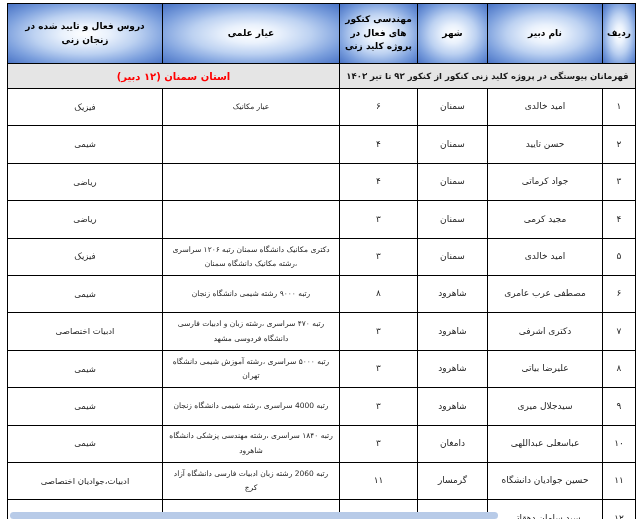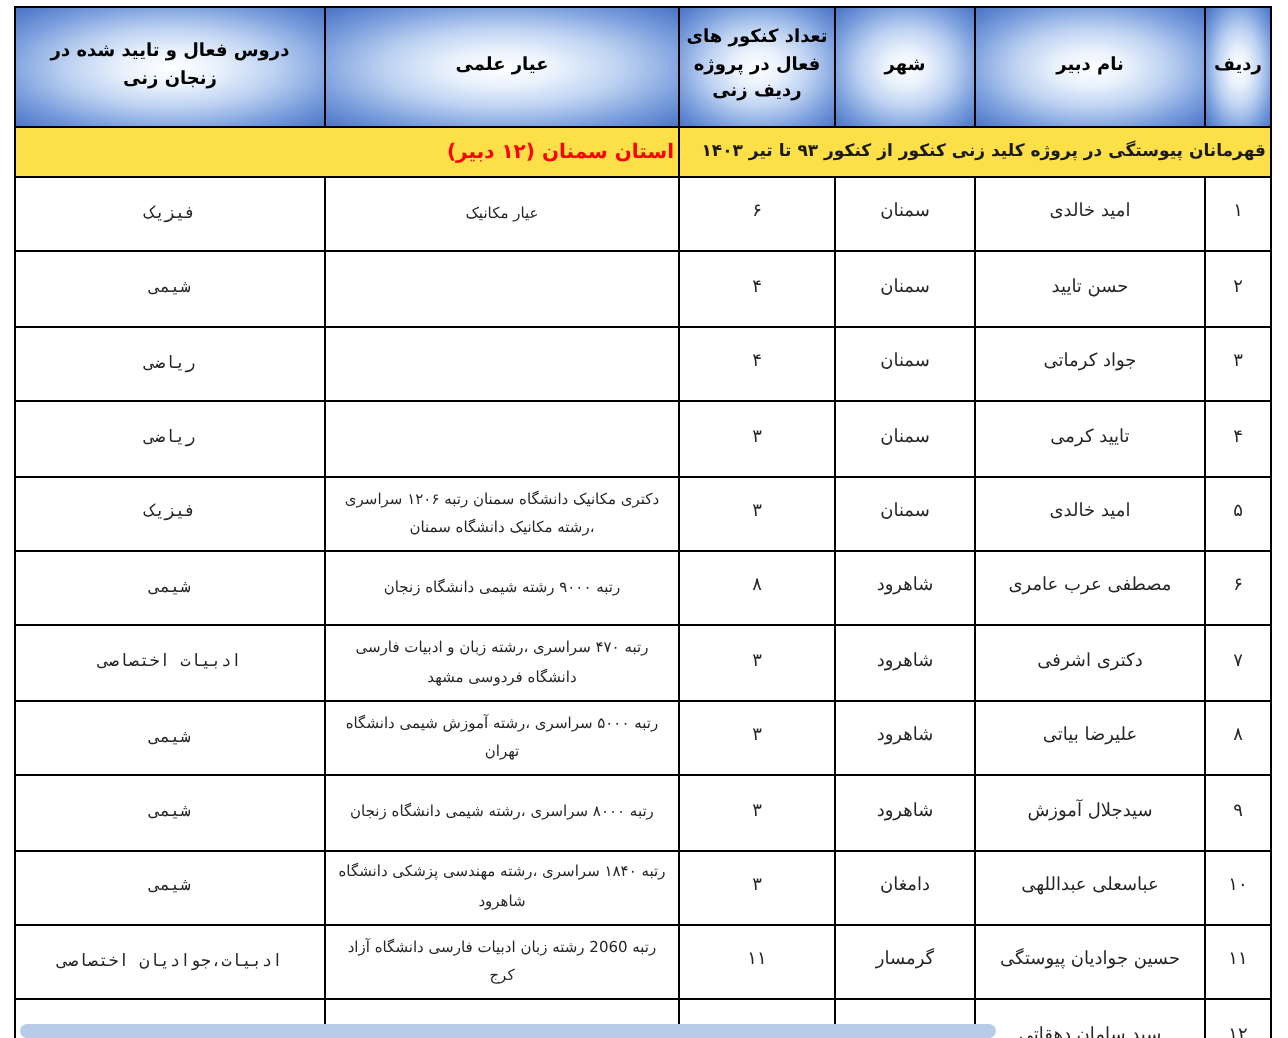--- a/index.html
+++ b/index.html
@@ -16,23 +16,23 @@
     width:628px;
     border-collapse:collapse;
     table-layout:fixed;
   }
   .grid td,.grid th{
     border:1px solid #000;
     overflow:hidden;
   }
   
   .band td{
-    background:#fde047;
+    background:#e5e5e5;
     height:22px;
-    text-align:right;
+    text-align:center;
     vertical-align:middle;
     padding:1px 2px;
   }
   .title-main{
     color:#1a1a1a;font-weight:bold;font-size:8.5px;letter-spacing:0;
   }
   .title-region{
     color:#ff0000;font-weight:bold;font-size:10px;
   }
   
@@ -53,21 +53,21 @@
     height:34.4px;
     text-align:center;
     vertical-align:middle;
     font-size:9px;
     color:#262626;
     padding:1px 4px;
     line-height:1.5;
     background:#ffffff;
   }
   td.c-cred{font-size:7.5px;line-height:1.9;color:#262626;}
-  td.c-subj{font-size:8.5px;font-family:Liberation Mono, monospace;}
+  td.c-subj{font-size:8.5px;}
   td.c-radif,td.c-count{font-size:9px;}
   
   .hscroll-thumb{
     position:absolute;
     top:512px;left:10px;
     width:488px;height:7px;
     background:#b8cbe8;
     border-radius:3.5px;
   }
 </style>
@@ -91,21 +91,21 @@
         <td colspan="4" class="title-main">قهرمانان پیوستگی در پروژه کلید زنی کنکور از کنکور ۹۳ تا تیر ۱۴۰۳</td>
         <td colspan="2" class="title-region">استان سمنان (۱۲ دبیر)</td>
       </tr>
     </tbody>
 
     <thead>
       <tr>
         <th>ردیف</th>
         <th>نام دبیر</th>
         <th>شهر</th>
-        <th>تعداد کنکور های فعال در پروژه ردیف زنی</th>
+        <th>مهندسی کنکور های فعال در پروژه کلید زنی</th>
         <th>عیار علمی</th>
         <th>دروس فعال و تایید شده در زنجان زنی</th>
       </tr>
     </thead>
 
     <tbody>
         <tr>
       <td class="c-radif">۱</td>
       <td class="c-name">امید خالدی</td>
       <td class="c-city">سمنان</td>
@@ -124,21 +124,21 @@
         <tr>
       <td class="c-radif">۳</td>
       <td class="c-name">جواد کرماتی</td>
       <td class="c-city">سمنان</td>
       <td class="c-count">۴</td>
       <td class="c-cred"></td>
       <td class="c-subj">ریاضی</td>
     </tr>
         <tr>
       <td class="c-radif">۴</td>
-      <td class="c-name">تایید کرمی</td>
+      <td class="c-name">مجید کرمی</td>
       <td class="c-city">سمنان</td>
       <td class="c-count">۳</td>
       <td class="c-cred"></td>
       <td class="c-subj">ریاضی</td>
     </tr>
         <tr>
       <td class="c-radif">۵</td>
       <td class="c-name">امید خالدی</td>
       <td class="c-city">سمنان</td>
       <td class="c-count">۳</td>
@@ -164,37 +164,37 @@
         <tr>
       <td class="c-radif">۸</td>
       <td class="c-name">علیرضا بیاتی</td>
       <td class="c-city">شاهرود</td>
       <td class="c-count">۳</td>
       <td class="c-cred">رتبه ۵۰۰۰ سراسری ،رشته آموزش شیمی دانشگاه تهران</td>
       <td class="c-subj">شیمی</td>
     </tr>
         <tr>
       <td class="c-radif">۹</td>
-      <td class="c-name">سیدجلال آموزش</td>
-      <td class="c-city">شاهرود</td>
-      <td class="c-count">۳</td>
-      <td class="c-cred">رتبه ۸۰۰۰ سراسری ،رشته شیمی دانشگاه زنجان</td>
+      <td class="c-name">سیدجلال میری</td>
+      <td class="c-city">شاهرود</td>
+      <td class="c-count">۳</td>
+      <td class="c-cred">رتبه 4000 سراسری ،رشته شیمی دانشگاه زنجان</td>
       <td class="c-subj">شیمی</td>
     </tr>
         <tr>
       <td class="c-radif">۱۰</td>
       <td class="c-name">عباسعلی عبداللهی</td>
       <td class="c-city">دامغان</td>
       <td class="c-count">۳</td>
       <td class="c-cred">رتبه ۱۸۴۰ سراسری ،رشته مهندسی پزشکی دانشگاه شاهرود</td>
       <td class="c-subj">شیمی</td>
     </tr>
         <tr>
       <td class="c-radif">۱۱</td>
-      <td class="c-name">حسین جوادیان پیوستگی</td>
+      <td class="c-name">حسین جوادیان دانشگاه</td>
       <td class="c-city">گرمسار</td>
       <td class="c-count">۱۱</td>
       <td class="c-cred">رتبه 2060 رشته زبان ادبیات فارسی دانشگاه آزاد کرج</td>
       <td class="c-subj">ادبیات،جوادیان اختصاصی</td>
     </tr>
         <tr>
       <td class="c-radif">۱۲</td>
       <td class="c-name">سید سامان دهقاتی</td>
       <td class="c-city">گرمسار</td>
       <td class="c-count">۵</td>

